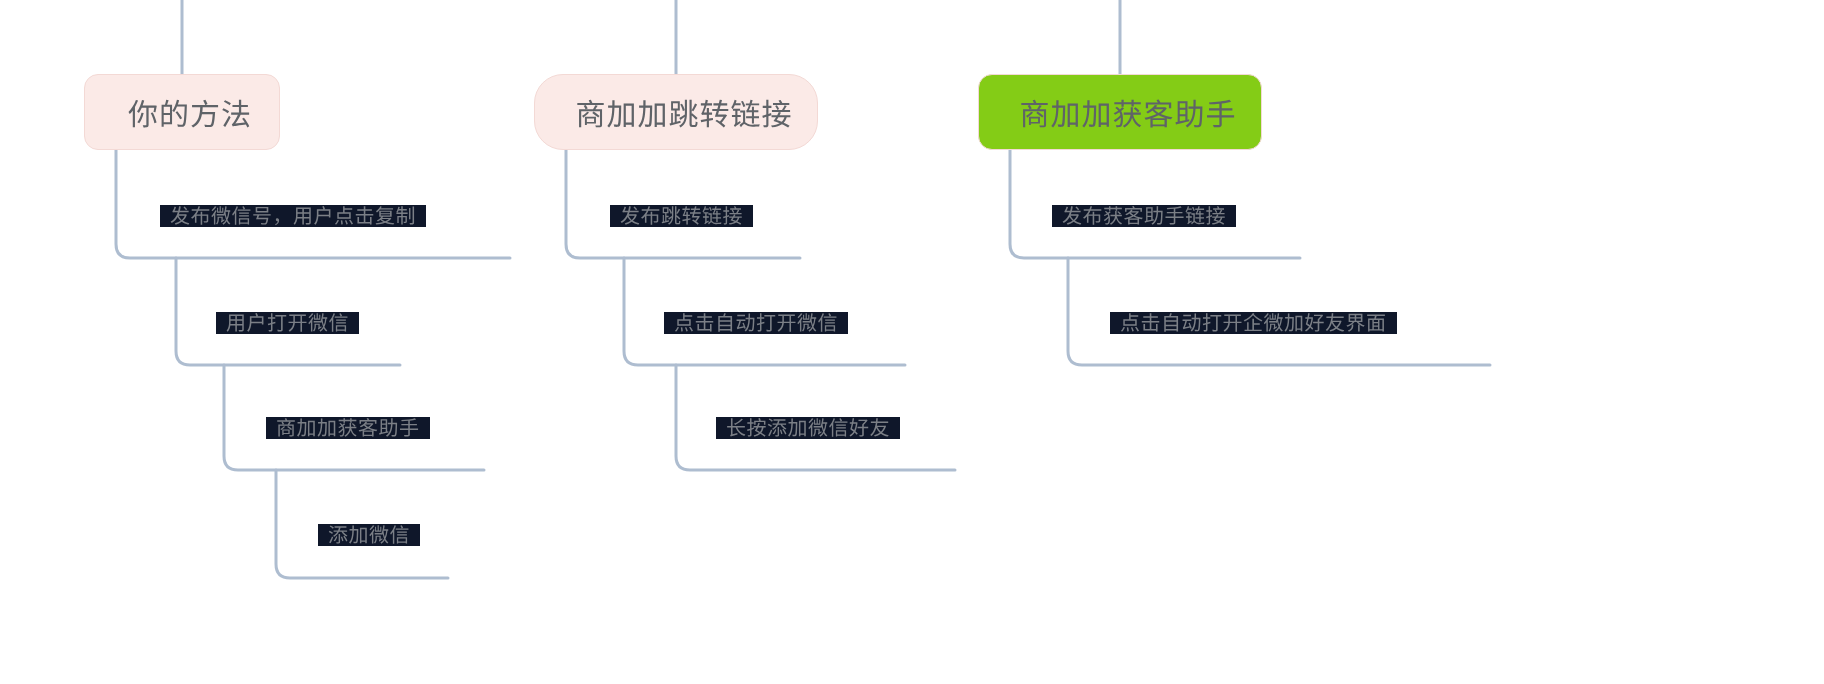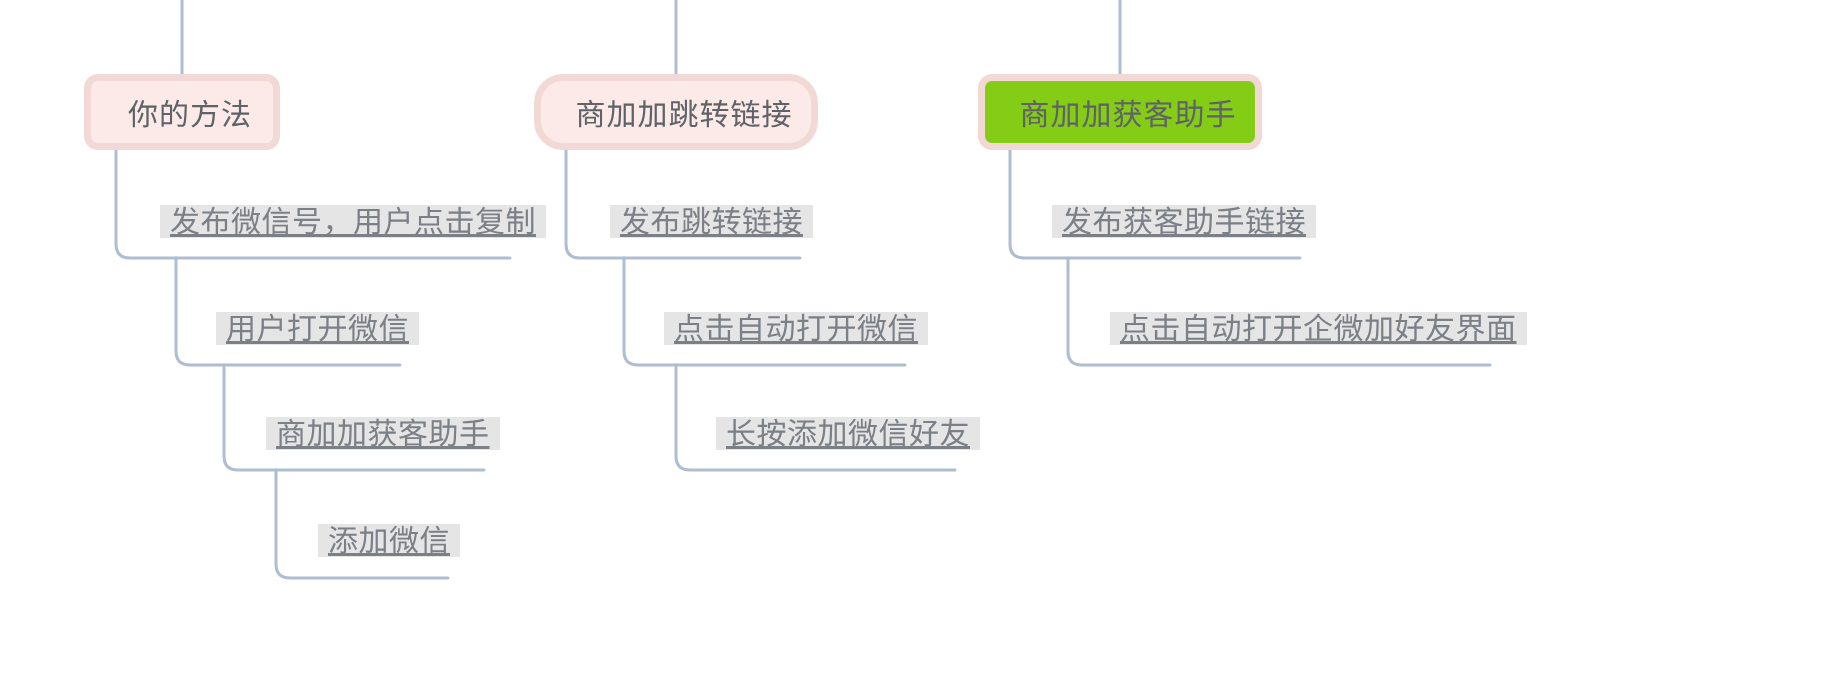--- a/index.html
+++ b/index.html
@@ -23,43 +23,42 @@
     left: 0;
     top: 0;
     width: 1824px;
     height: 684px;
     pointer-events: none;
   }
   .node-pill {
     position: absolute;
     box-sizing: border-box;
     background: #fbeae7;
-    border: 7px solid #ef4444;
+    border: 1px solid #ef4444;
     border-radius: 14px;
     display: flex;
     align-items: center;
     justify-content: center;
     color: #5f6368;
     font-size: 30px;
     letter-spacing: 1px;
     white-space: nowrap;
     z-index: 3;
     padding-left: 16px;
   }
   .step-label {
     position: absolute;
     color: #7b7f86;
-    font-size: 30px;
+    font-size: 20px;
     letter-spacing: 0.5px;
     white-space: nowrap;
-    background: #e5e5e5;
+    background: #0f172a;
     padding: 0 10px;
     line-height: 1.1;
     z-index: 2;
-    text-decoration: underline;
   }
 </style>
 </head>
 <body>
 
 <div id="canvas">
   <svg id="wires" viewBox="0 0 1824 684" xmlns="http://www.w3.org/2000/svg">
       <path d="M 182 74 L 182 24 Q 182 2 182 -6 L 182 -10" fill="none" stroke="#aebdd0" stroke-width="3" stroke-linecap="round"></path>
       <path d="M 116 150 L 116 244 Q 116 258 130 258 L 510 258" fill="none" stroke="#aebdd0" stroke-width="3" stroke-linecap="round"></path>
       <path d="M 176 258 L 176 351 Q 176 365 190 365 L 400 365" fill="none" stroke="#aebdd0" stroke-width="3" stroke-linecap="round"></path>

